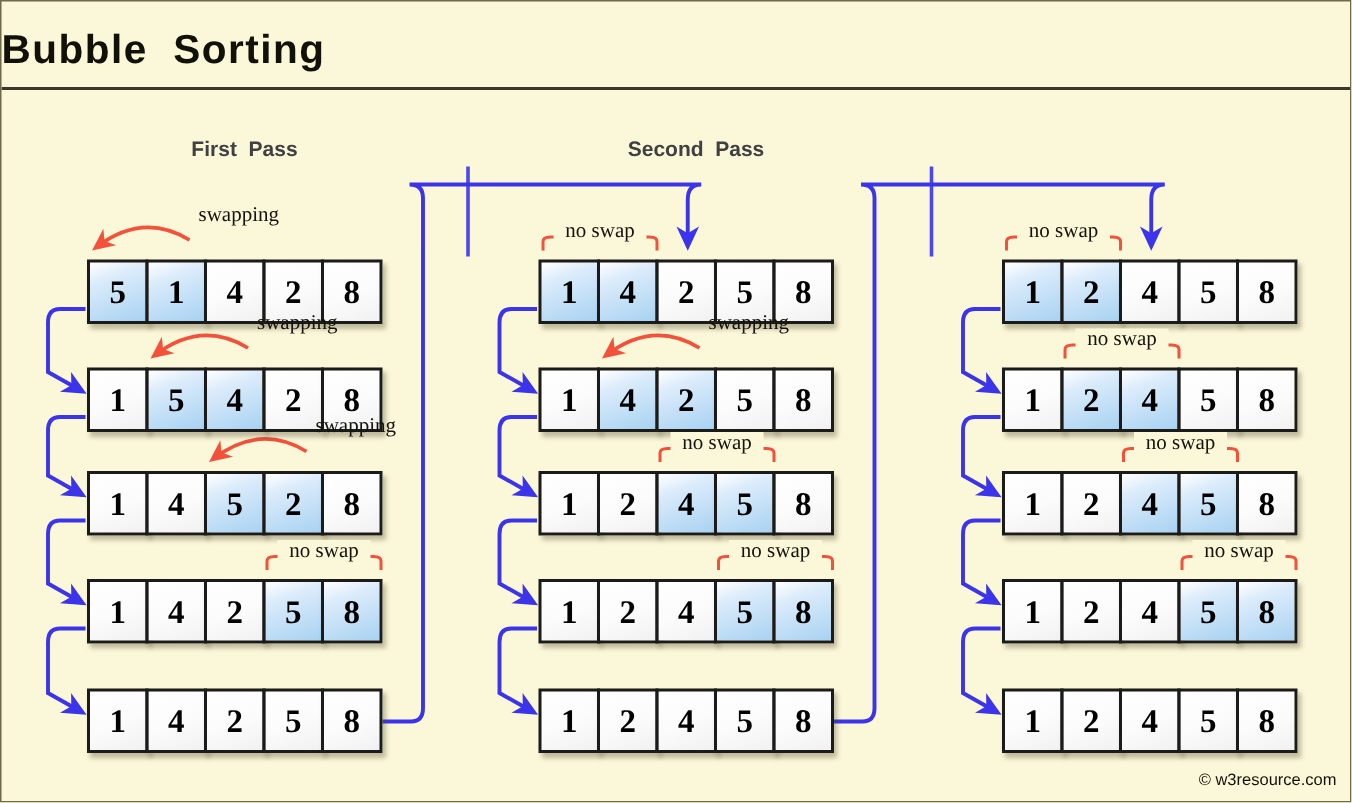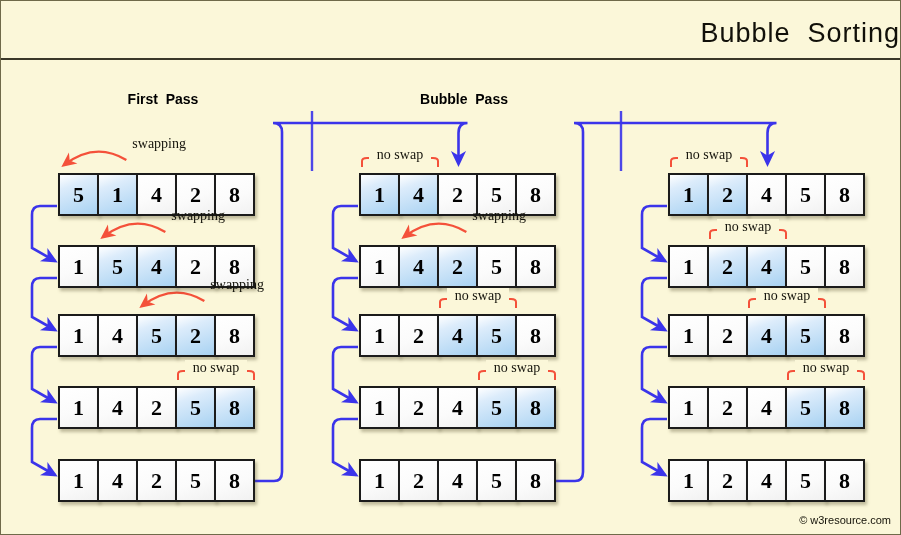--- a/index.html
+++ b/index.html
@@ -15,32 +15,32 @@
   }
 
   
   #title-bar{
     position:absolute;left:0;top:0;width:899px;height:59px;
     border-bottom:2px solid #3a3828;
     box-sizing:border-box;
   }
   #page-title{
     position:absolute;left:0;top:17px;width:899px;
-    text-align:right;
+    text-align:left;
     font-family:"Liberation Sans",sans-serif;
-    font-size:27px;font-weight:normal;color:#111009;
+    font-size:27px;font-weight:bold;color:#111009;
     letter-spacing:1px;
     white-space:pre;
   }
 
   
   .pass-title{
     position:absolute;top:90px;
     font-family:"Liberation Sans",sans-serif;
-    font-size:14px;font-weight:bold;color:#000000;
+    font-size:14px;font-weight:bold;color:#404040;
     white-space:pre;
     text-align:center;
   }
 
   
   #wires{position:absolute;left:0;top:0;width:901px;height:535px;}
 
   
   .array-row{position:absolute;display:flex;}
   .cell{
@@ -80,21 +80,21 @@
 </head>
 <body>
 
 <div id="canvas">
 
   <div id="title-bar">
     <div id="page-title">Bubble  Sorting</div>
   </div>
 
   <div class="pass-title" style="left:57px;width:210px;">First  Pass</div>
-  <div class="pass-title" style="left:358px;width:210px;">Bubble  Pass</div>
+  <div class="pass-title" style="left:358px;width:210px;">Second  Pass</div>
 
   <svg id="wires" viewBox="0 0 901 535" xmlns="http://www.w3.org/2000/svg">
     <defs>
       <marker id="bluehead" markerWidth="9" markerHeight="9" refX="5.4" refY="3.2" orient="auto" markerUnits="strokeWidth">
         <path d="M0.4,0.3 L6.6,3.2 L0.4,6.1 L2.1,3.2 Z" fill="#3b34ea"></path>
       </marker>
       <marker id="redhead" markerWidth="9" markerHeight="9" refX="5.2" refY="3.2" orient="auto" markerUnits="strokeWidth">
         <path d="M0.4,0.3 L6.6,3.2 L0.4,6.1 L2.2,3.2 Z" fill="#f4513a"></path>
       </marker>
     </defs>

